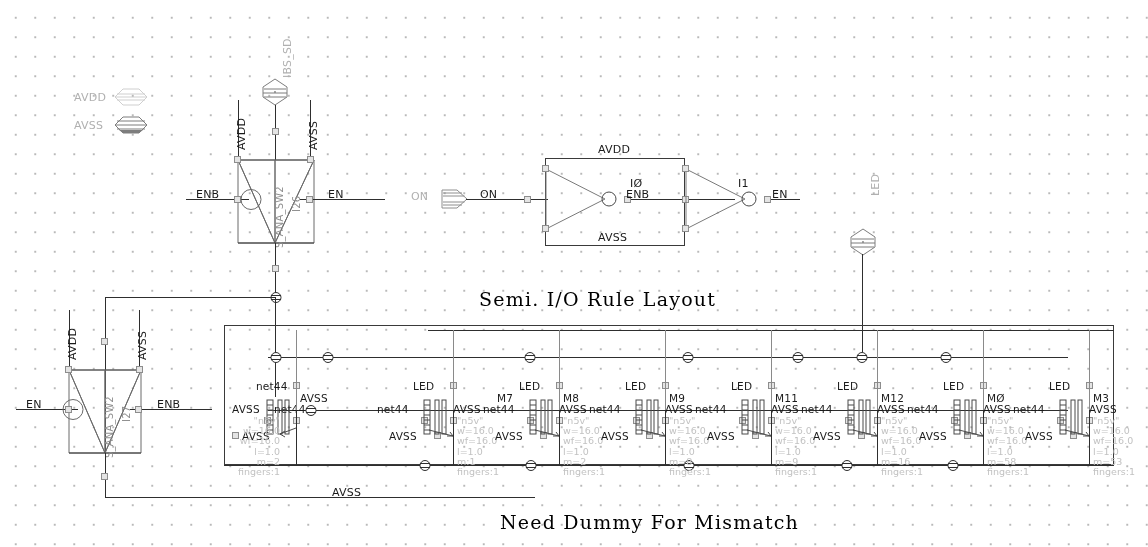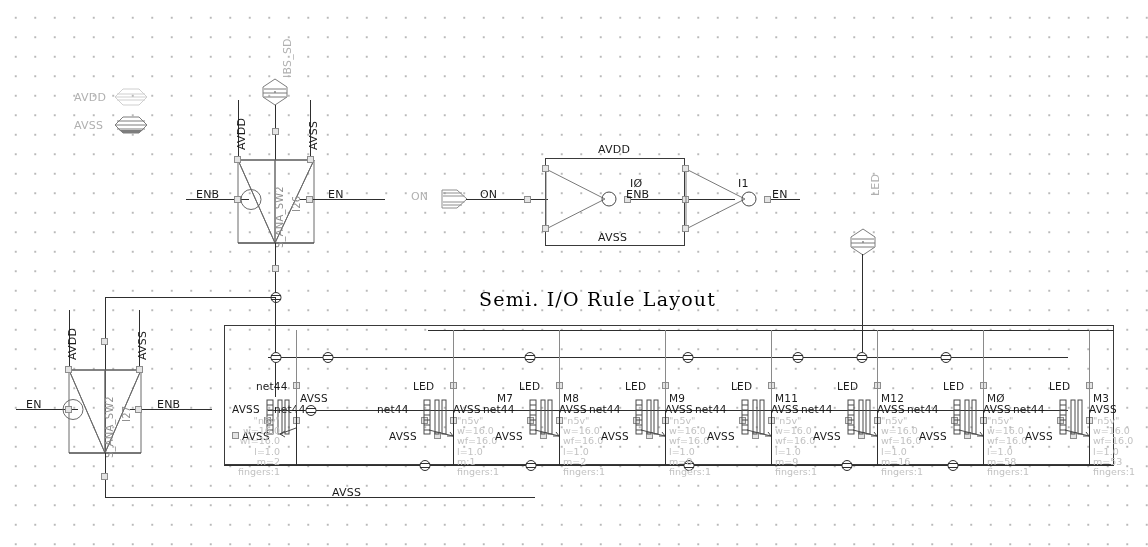--- a/index.html
+++ b/index.html
@@ -591,14 +591,15 @@
           <div>wf=16.0</div>
           <div>l=1.0</div>
           <div>m=53</div>
           <div>fingers:1</div>
         </div>
         <div class="wire wv" style="left: 74px; top: 0px; height: 135px; background: rgb(138, 138, 138);"></div>
         <div class="wire wv" style="left: 74px; top: 80px; height: 55px;"></div>
       </div>
     </div>
 
+  <div class="lbl big" style="left:500px;top:511px;">Need Dummy For Mismatch</div>
 
 </div>
 
 </body></html>

